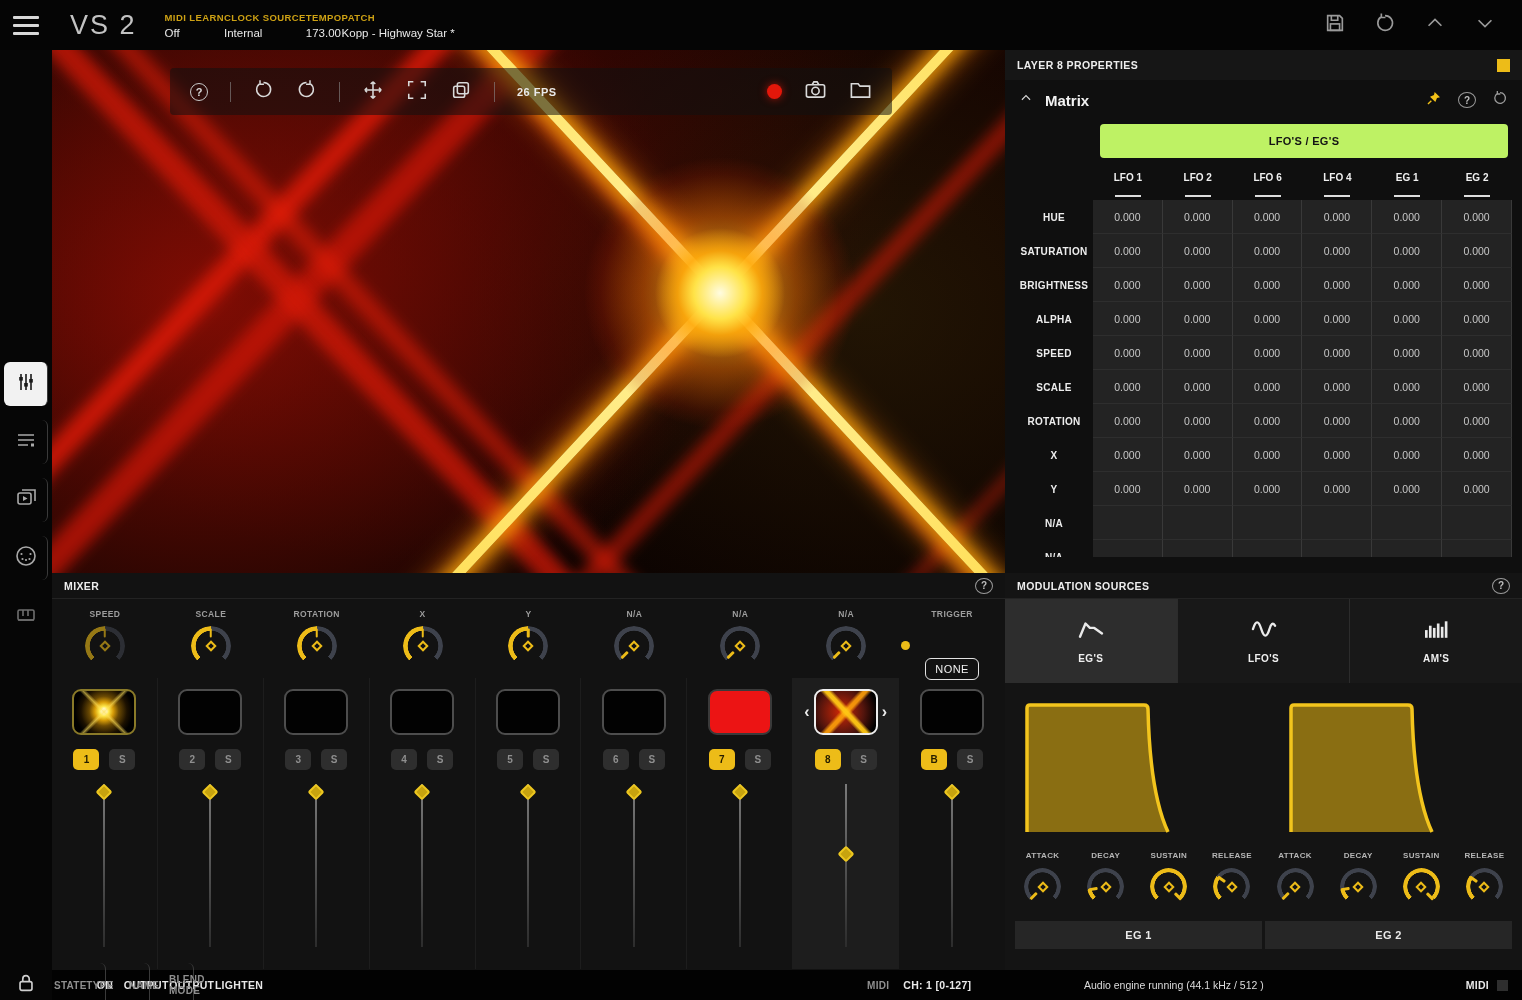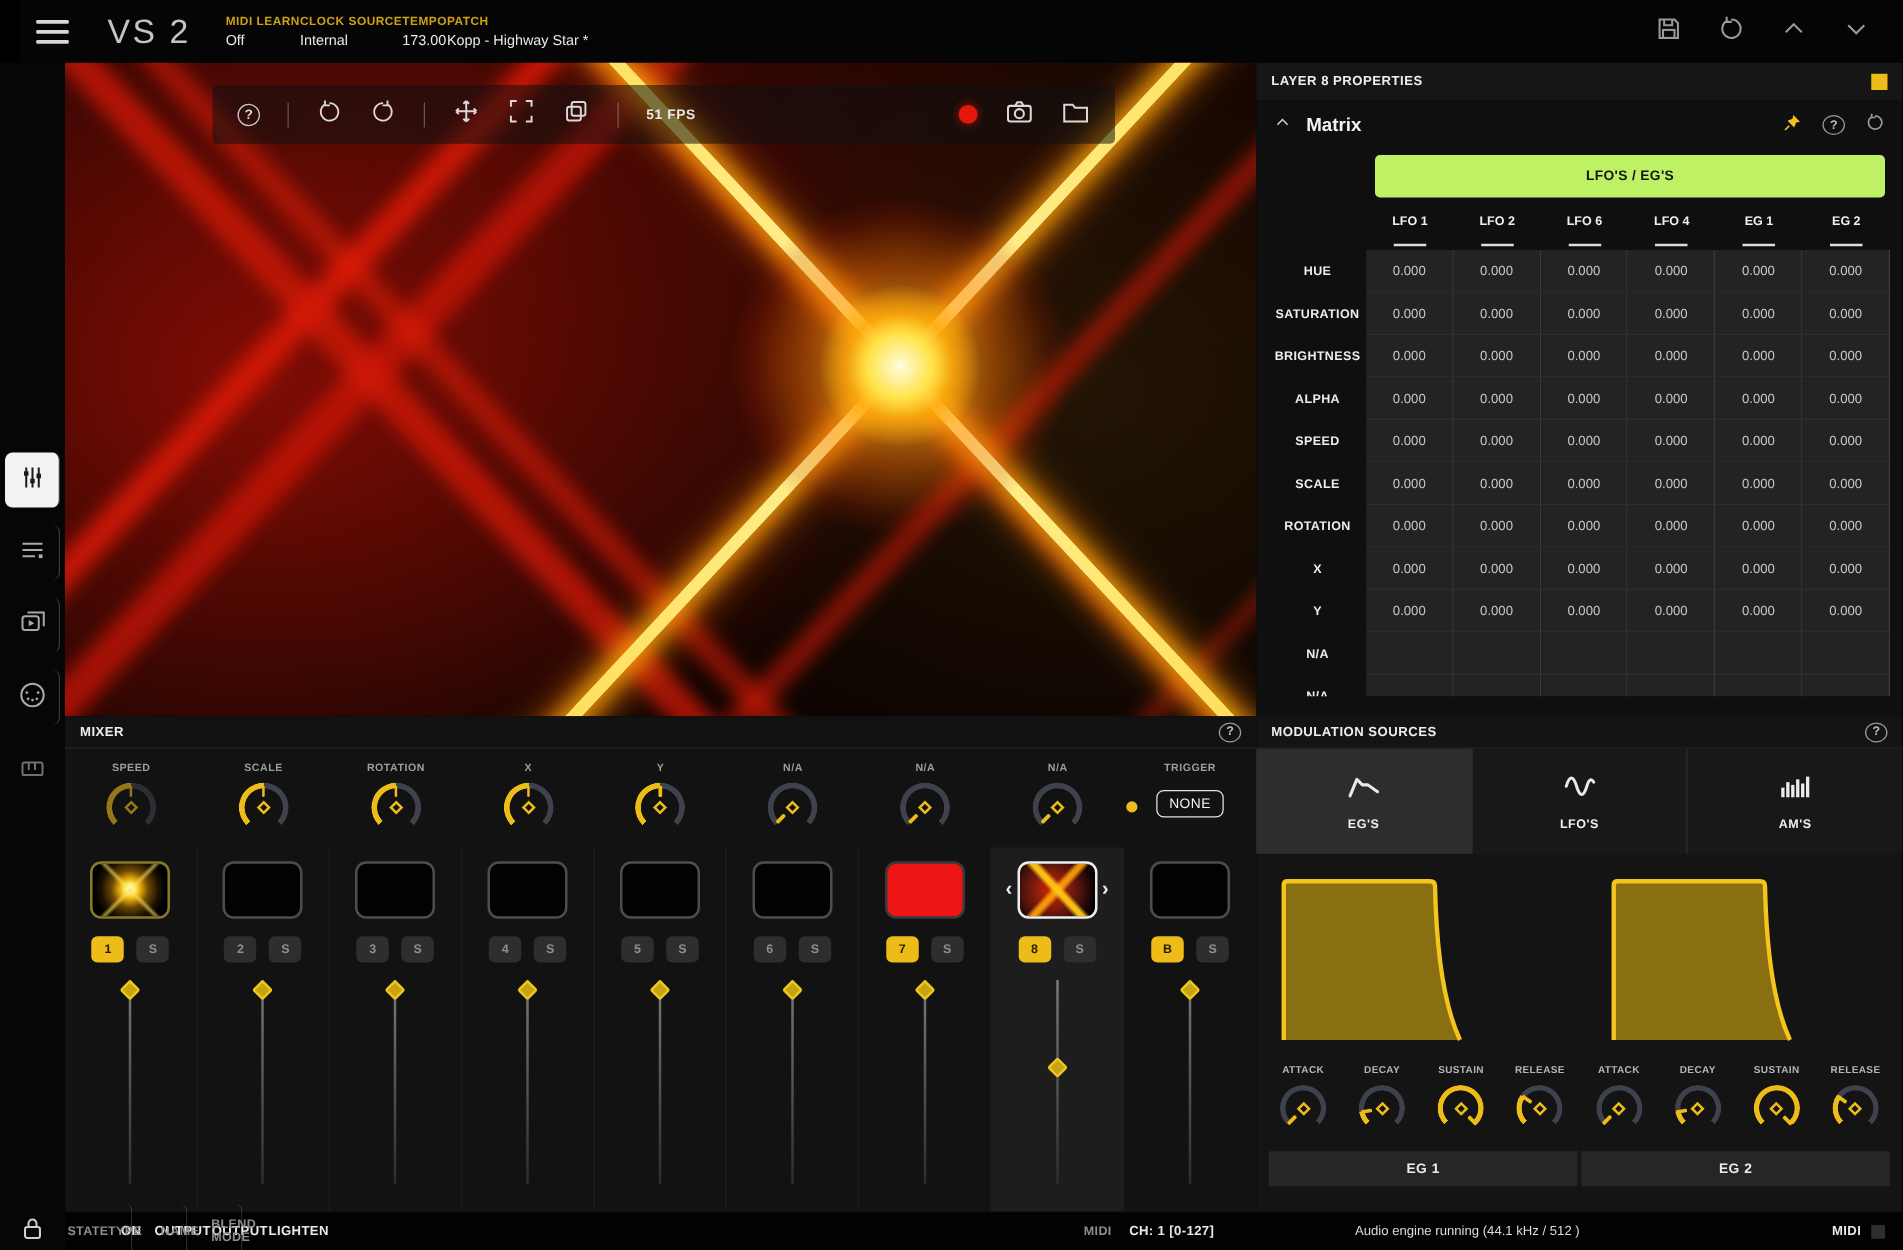--- a/index.html
+++ b/index.html
@@ -1,21 +1,21 @@
 <!DOCTYPE html>
 <html style="--acc: #edbc18; --rec: #e3170a;"><head>
 <meta charset="utf-8">
 <style>
   * { margin:0; padding:0; box-sizing:border-box; font-family:"Liberation Sans", sans-serif; }
   html,body { background:#000; }
   .app { position:relative; width:1522px; height:1000px; background:#000; overflow:hidden; color:#ddd; }
   :root { --acc:#edbc18; --rec:#e3170a; }
 
   
-  .topbar { position:absolute; left:16px; top:0; right:0; height:50px; background:#050505; display:flex; align-items:center; z-index:5; }
+  .topbar { position:absolute; left:0; top:0; right:0; height:50px; background:#050505; display:flex; align-items:center; z-index:5; }
   .burger { width:52px; height:50px; display:flex; flex-direction:column; gap:5px; align-items:center; justify-content:center; cursor:pointer; }
   .burger i { width:26px; height:3px; background:#d8d8d8; border-radius:1px; }
   .apptitle { color:#c3c3c3; font-size:27px; letter-spacing:2px; margin:0 28px 0 18px; font-weight:400; }
   .tb-fields { display:flex; }
   .tb-field { display:flex; flex-direction:column; gap:4px; }
   .tb-label { color:#cda114; font-size:9.5px; font-weight:bold; letter-spacing:.4px; }
   .tb-value { color:#e9e9e9; font-size:11.5px; }
   .tb-icons { margin-left:auto; display:flex; gap:28px; padding-right:26px; }
   .tb-icons svg { stroke:#9a9a9a; fill:none; stroke-width:1.8; cursor:pointer; }
 
@@ -86,21 +86,21 @@
   .knob.dim { opacity:.6; }
   .klabel { font-size:8.5px; font-weight:bold; color:#9d9d9d; letter-spacing:.4px; text-align:center; margin-bottom:7px; }
 
   
   .mixer { position:absolute; left:52px; top:573px; width:953px; height:397px; background:#121212; }
   .sec-head { height:26px; display:flex; align-items:center; justify-content:space-between; padding:0 12px; border-bottom:1px solid #232323; }
   .sec-title { font-size:10.5px; font-weight:bold; color:#ededed; letter-spacing:.4px; }
   .sec-head .qmark { width:16px; height:16px; font-size:10px; border-color:#9a9a9a; color:#bdbdbd; }
   .knob-row { display:grid; grid-template-columns:repeat(9,1fr); padding-top:10px; height:79px; }
   .kcol { display:flex; flex-direction:column; align-items:center; }
-  .trig-col { position:relative; display:flex; flex-direction:column; align-items:center; }
+  .trig-col { position:relative; display:flex; flex-direction:column; align-items:center;gap:26px; }
   .trig-dot { position:absolute; left:2px; top:32px; width:9px; height:9px; border-radius:50%; background:var(--acc); }
   .trig-btn { margin-top:6px; border:1.6px solid #e3e3e3; border-radius:6px; color:#f2f2f2; font-size:11px; font-weight:normal; padding:4px 9px; cursor:pointer; letter-spacing:.4px; }
   .strips { display:grid; grid-template-columns:repeat(9,1fr); height:291px; }
   .strip { display:flex; flex-direction:column; align-items:center; padding-top:11px; border-right:1px solid #1d1d1d; }
   .strip:last-child { border-right:none; }
   .strip.sel { background:#1d1d1d; }
   .thumb { position:relative; width:64px; height:46px; border-radius:9px; border:2px solid #4d4d4d; background:#020202; overflow:hidden; cursor:pointer; }
   .thumb.star { background:radial-gradient(circle at 50% 48%, #fffde8 0 6%, #ffe84a 13%, #d79c08 25%, #6b4a03 40%, #1c1100 62%, #000 78%); border-color:#8a7a28; }
   .thumb.star::before { content:''; position:absolute; inset:0;
     background:linear-gradient(45deg,transparent 46%,rgba(255,225,90,.6) 50%,transparent 54%),
@@ -283,21 +283,21 @@
             <path d="M12 3v18M3 12h18M12 3l-2.5 2.5M12 3l2.5 2.5M12 21l-2.5-2.5M12 21l2.5-2.5M3 12l2.5-2.5M3 12l2.5 2.5M21 12l-2.5-2.5M21 12l-2.5 2.5"></path>
           </svg></span>
       <span><svg width="22" height="22" viewBox="0 0 24 24">
             <path d="M3 8V3h5M16 3h5v5M21 16v5h-5M8 21H3v-5"></path>
           </svg></span>
       <span><svg width="22" height="22" viewBox="0 0 24 24">
             <rect x="8" y="4" width="12" height="12" rx="2"></rect>
             <rect x="4" y="8" width="12" height="12" rx="2"></rect>
           </svg></span>
       <span class="pv-sep"></span>
-      <span class="fps">51 FPS</span>
+      <span class="fps">26 FPS</span>
       <span class="recdot"></span>
       <span><svg width="23" height="23" viewBox="0 0 24 24">
             <rect x="2.5" y="7" width="19" height="13" rx="2"></rect>
             <circle cx="12" cy="13.5" r="3.8"></circle>
             <path d="M8.5 7l1.8-3h3.4l1.8 3"></path>
           </svg></span>
       <span><svg width="23" height="23" viewBox="0 0 24 24">
             <path d="M2.5 6h7l2 2.5h10V20h-19z"></path>
           </svg></span>
     </div>

